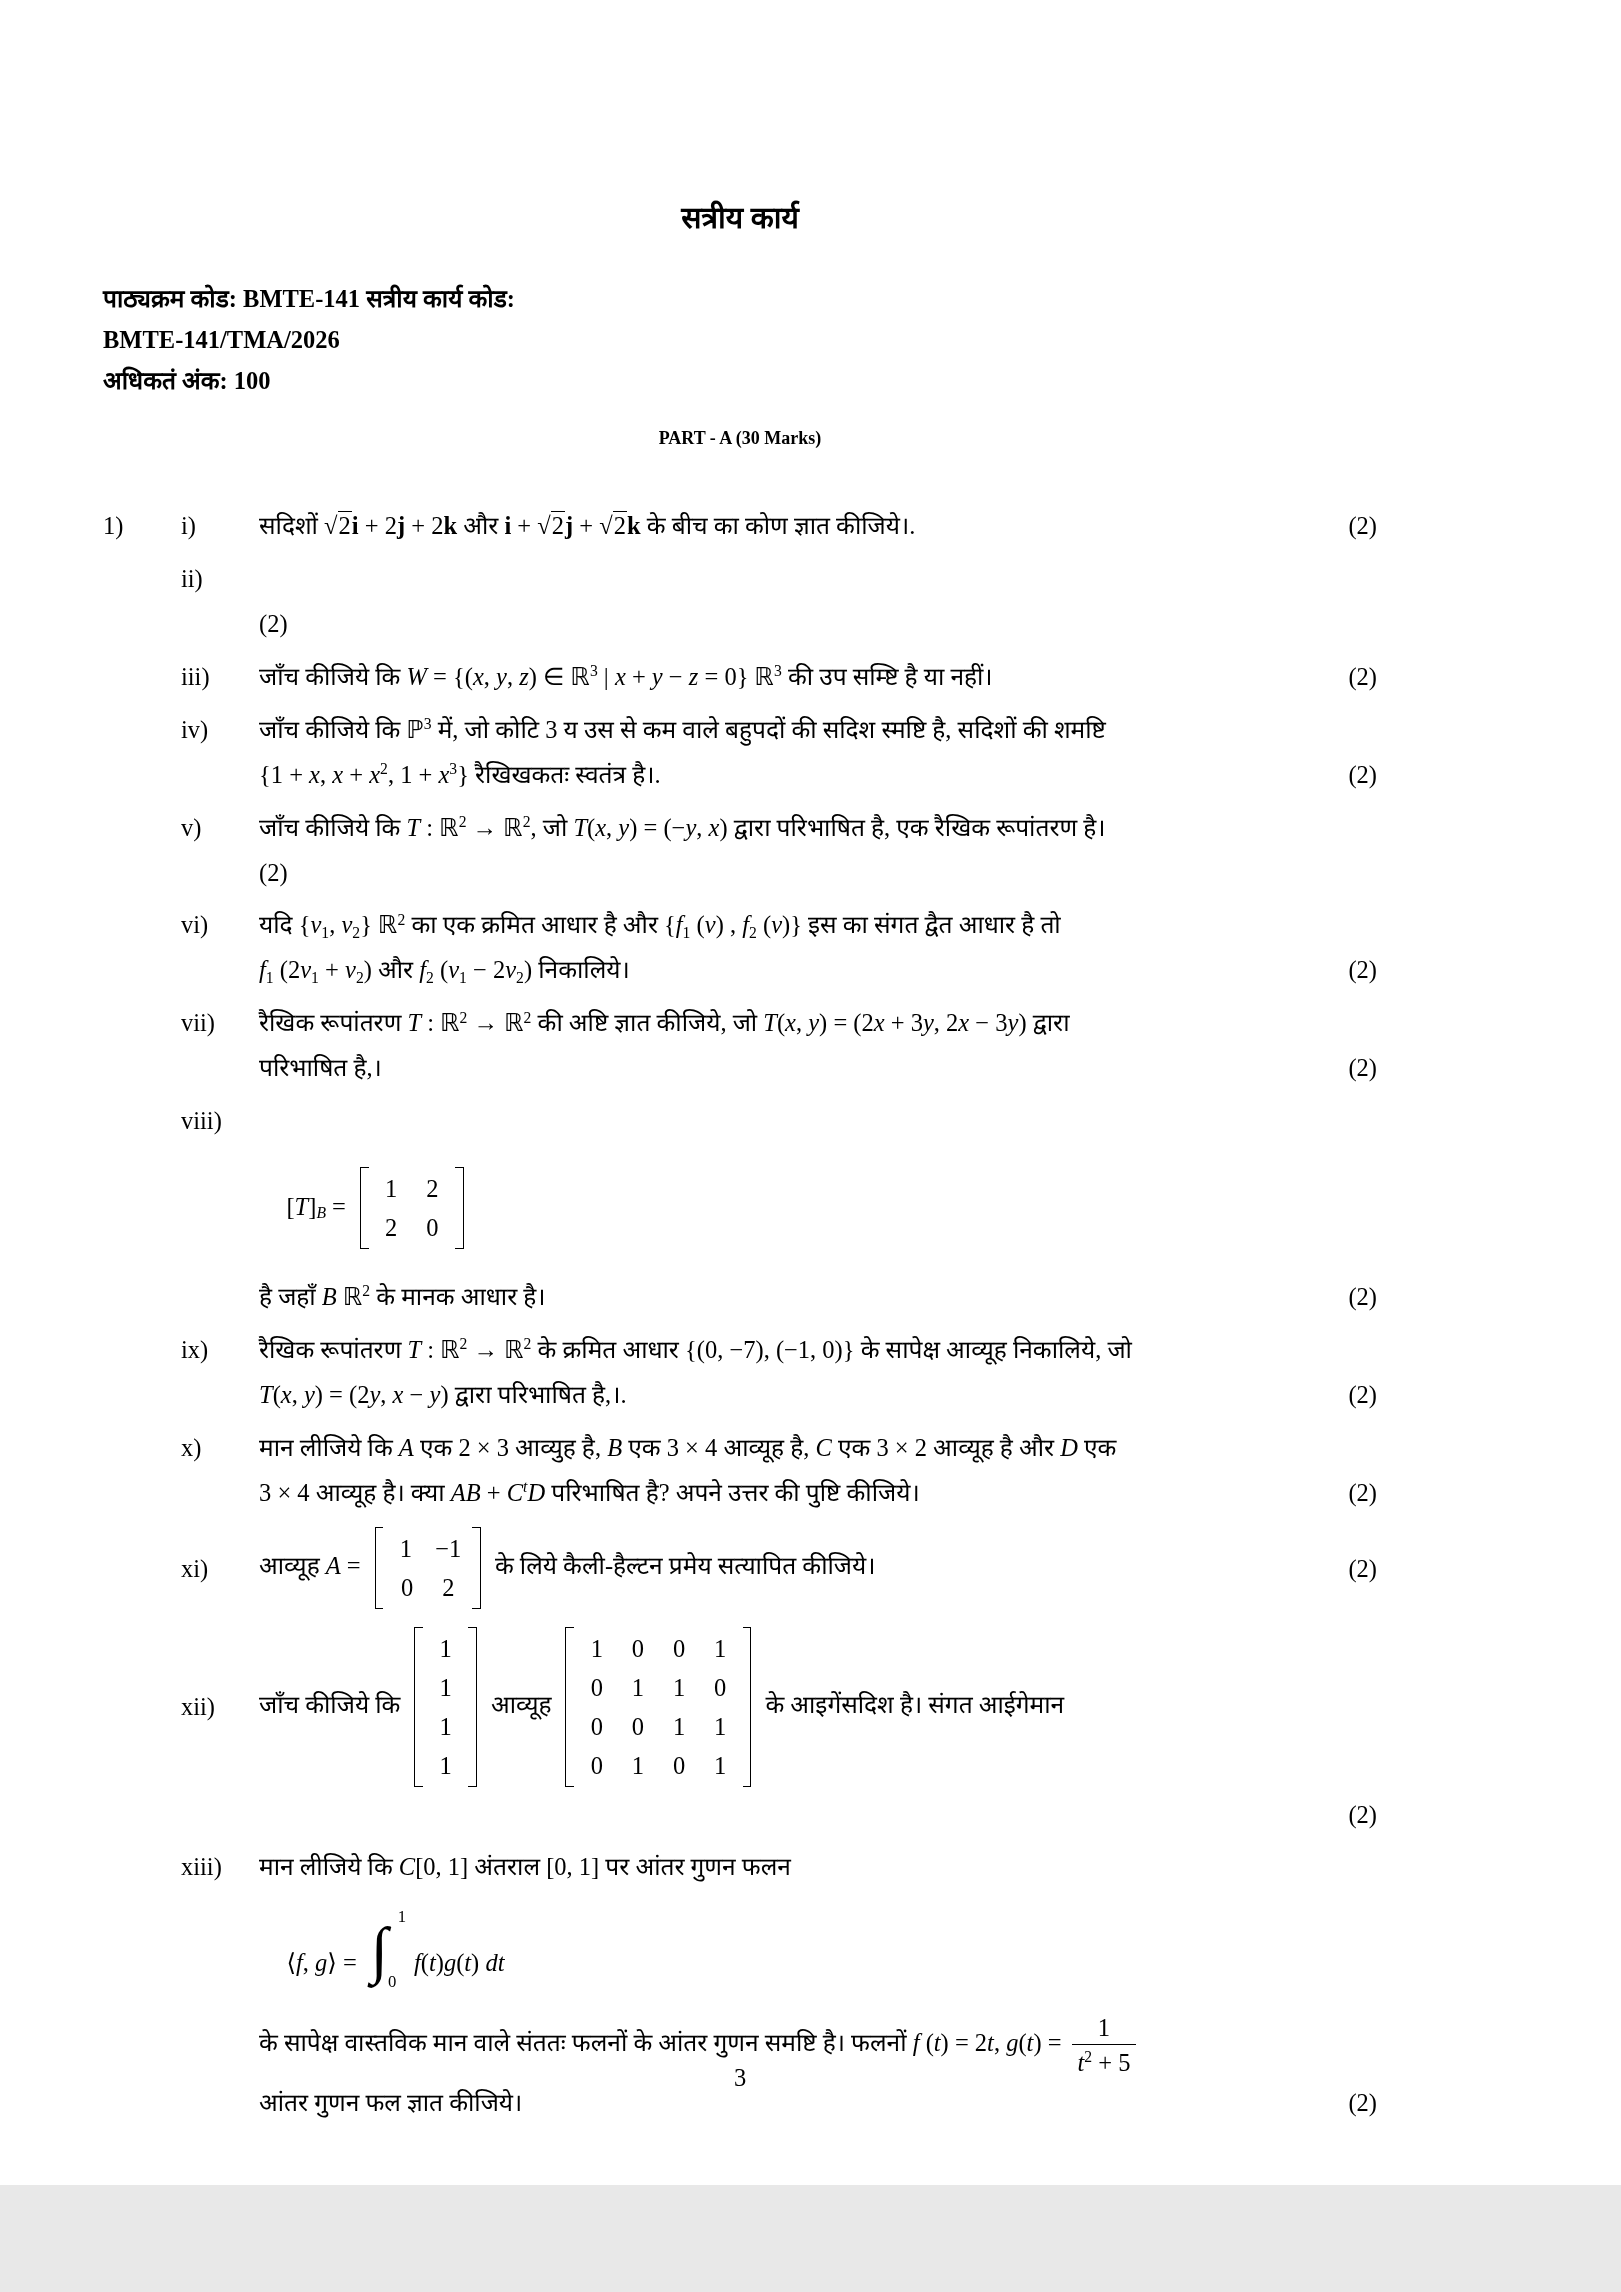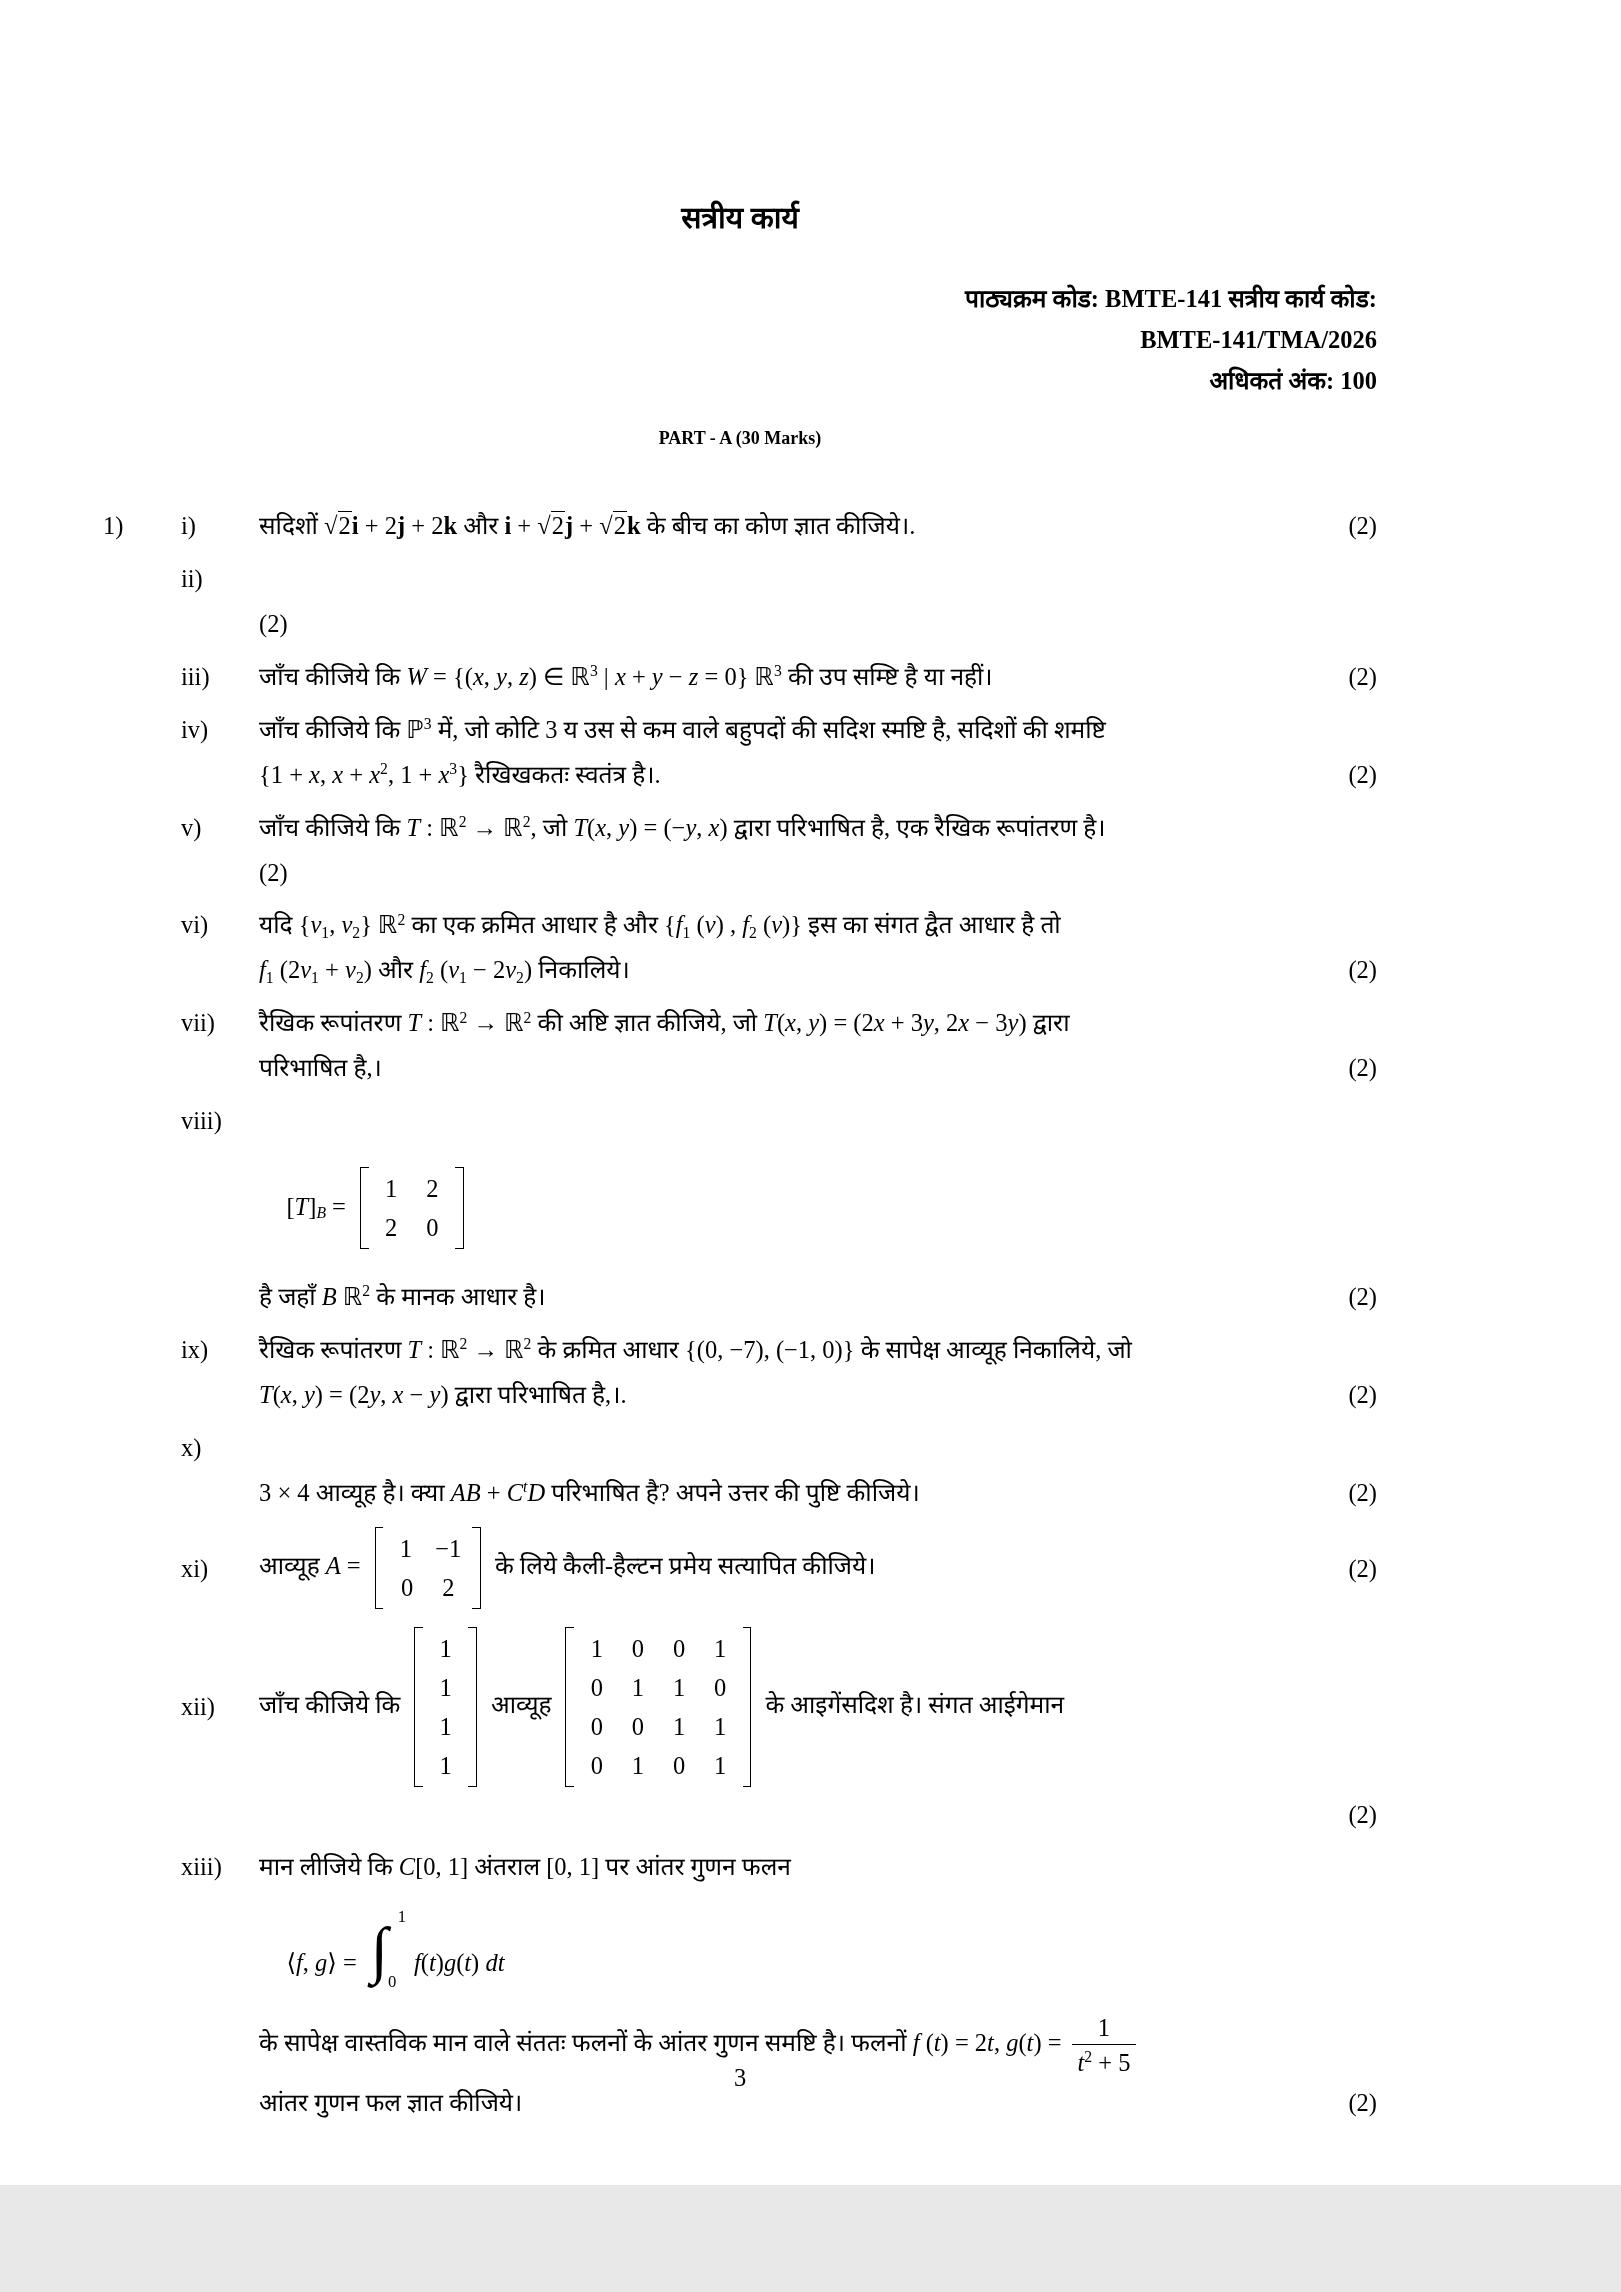--- a/index.html
+++ b/index.html
@@ -19,21 +19,20 @@
     width:1274px;
     padding-top:196px;
   }
   .doc-title{
     text-align:center;
     font-weight:bold;
     font-size:30px;
     margin:0 0 41px 0;
   }
   .course-block{
-    text-align:right;
     font-weight:bold;
     font-size:24.5px;
     line-height:41px;
   }
   .part-heading{
     text-align:center;
     font-weight:bold;
     font-size:18px;
     margin:27.4px 0 54px 0;
   }
@@ -207,20 +206,21 @@
             <span class="qnum"></span>
             <span class="qlabel"></span>
             <div class="qcontent"><span class="mi">T</span><span>(</span><span class="mi">x</span><span>, </span><span class="mi">y</span><span>) = (2</span><span class="mi">y</span><span>, </span><span class="mi">x</span><span> − </span><span class="mi">y</span><span>) द्वारा परिभाषित है,।.</span></div>
             <span class="qmarks">(2)</span>
           </div>
         </div>
         <div class="qitem">
           <div class="qrow">
             <span class="qnum"></span>
             <span class="qlabel">x)</span>
+            <div class="qcontent"><span>मान लीजिये कि </span><span class="mi">A</span><span> एक 2 × 3 आव्युह है, </span><span class="mi">B</span><span> एक 3 × 4 आव्यूह है, </span><span class="mi">C</span><span> एक 3 × 2 आव्यूह है और </span><span class="mi">D</span><span> एक</span></div>
           </div>
           <div class="qrow">
             <span class="qnum"></span>
             <span class="qlabel"></span>
             <div class="qcontent"><span>3 × 4 आव्यूह है। क्या </span><span class="mi">AB</span><span> + </span><span class="mi">C</span><sup class="msup"><span class="mi">t</span></sup><span class="mi">D</span><span> परिभाषित है? अपने उत्तर की पुष्टि कीजिये।</span></div>
             <span class="qmarks">(2)</span>
           </div>
         </div>
         <div class="qitem">
           <div class="qrow">

